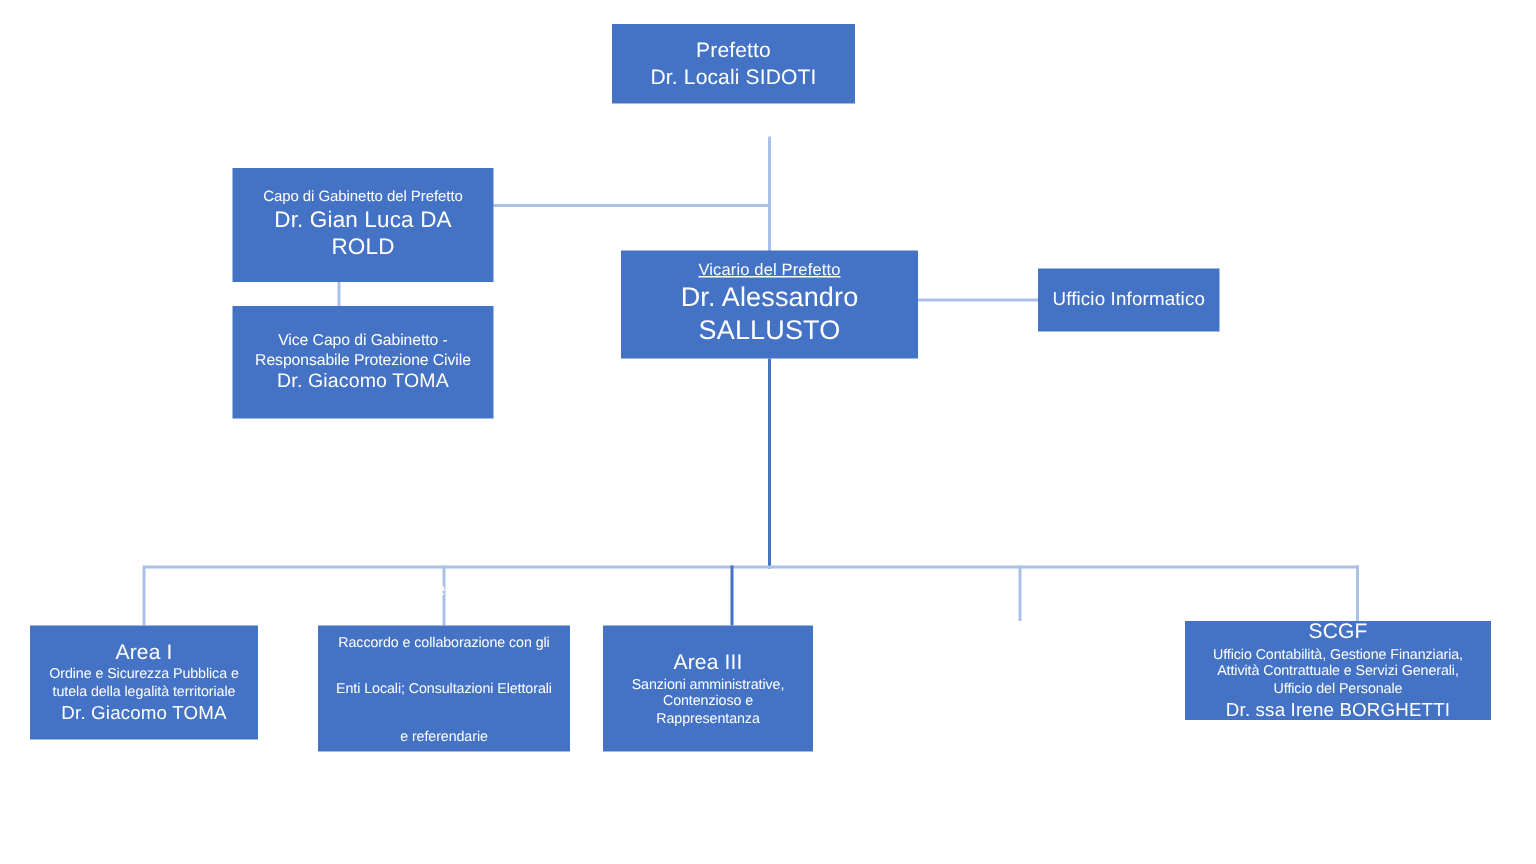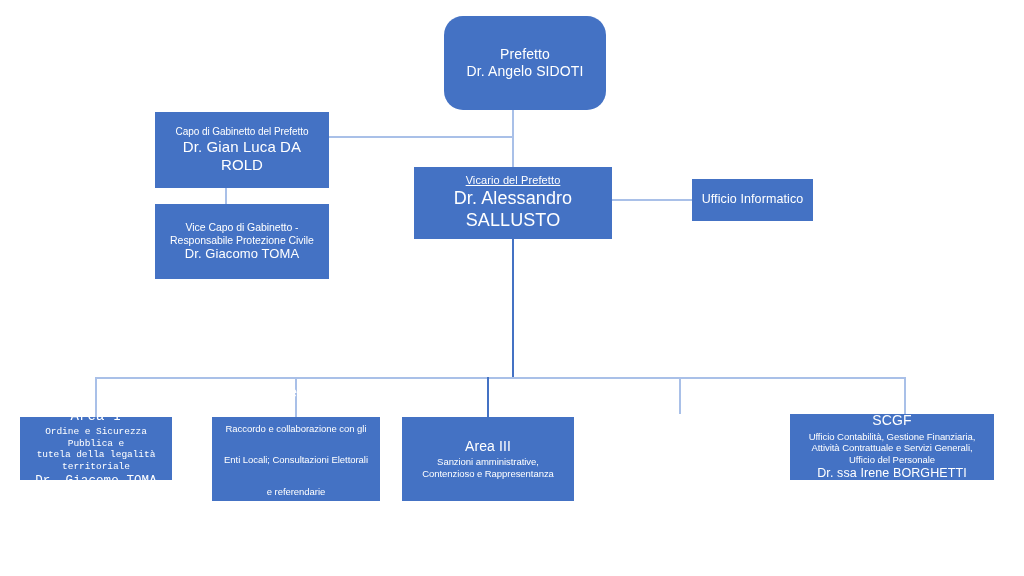--- a/index.html
+++ b/index.html
@@ -96,23 +96,23 @@
   <div class="conn v dark" style="left:512px; top:239px; height:140px;"></div>
 
   <div class="conn h" style="left:96px; top:377px; width:810px;"></div>
 
   <div class="conn v" style="left:95px; top:377px; height:40px;"></div>
   <div class="conn v" style="left:295px; top:377px; height:40px;"></div>
   <div class="conn v dark" style="left:487px; top:377px; height:40px;"></div>
   <div class="conn v" style="left:679px; top:377px; height:37px;"></div>
   <div class="conn v" style="left:904px; top:377px; height:37px;"></div>
 
-  <div class="node prefetto" style="left:444px; top:16px; width:162px; height:94px;border-radius:19px;">
+  <div class="node prefetto" style="left:408px; top:16px; width:162px; height:53px;">
     <div class="title">Prefetto</div>
-    <div class="person">Dr. Angelo SIDOTI</div>
+    <div class="person">Dr. Locali SIDOTI</div>
   </div>
 
   <div class="node capo" style="left:155px; top:112px; width:174px; height:76px;">
     <div class="subtitle">Capo di Gabinetto del Prefetto</div>
     <div class="person">Dr. Gian Luca DA ROLD</div>
   </div>
 
   <div class="node vicecapo" style="left:155px; top:204px; width:174px; height:75px;">
     <div class="subtitle">Vice Capo di Gabinetto -</div>
     <div class="subtitle">Responsabile Protezione Civile</div>
@@ -121,36 +121,36 @@
 
   <div class="node vicario" style="left:414px; top:167px; width:198px; height:72px;">
     <div class="title">Vicario del Prefetto</div>
     <div class="person">Dr. Alessandro SALLUSTO</div>
   </div>
 
   <div class="node ufficio" style="left:692px; top:179px; width:121px; height:42px;align-items:center;">
     <div class="title">Ufficio Informatico</div>
   </div>
 
-  <div class="node area" style="left:20px; top:417px; width:152px; height:63px;font-family:Liberation Mono, monospace;">
+  <div class="node area" style="left:20px; top:417px; width:152px; height:76px;">
     <div class="title">Area I</div>
     <div class="subtitle">Ordine e Sicurezza Pubblica e</div>
     <div class="subtitle">tutela della legalità territoriale</div>
     <div class="person">Dr.  Giacomo TOMA</div>
   </div>
 
   <div class="node area" style="left:212px; top:417px; width:168px; height:84px;gap:20px;">
     <div class="title">Area II</div>
     <div class="subtitle">Raccordo e collaborazione con gli</div>
     <div class="subtitle">Enti Locali; Consultazioni Elettorali</div>
     <div class="subtitle">e referendarie</div>
     <div class="person">Dr.  Gian Luca DA ROLD</div>
   </div>
 
-  <div class="node area" style="left:402px; top:417px; width:172px; height:84px;">
+  <div class="node area" style="left:402px; top:417px; width:140px; height:84px;">
     <div class="title">Area III</div>
     <div class="subtitle">Sanzioni amministrative,</div>
     <div class="subtitle">Contenzioso e Rappresentanza</div>
   </div>
 
 
   <div class="node area scgf" style="left:790px; top:414px; width:204px; height:66px;">
     <div class="title">SCGF</div>
     <div class="subtitle">Ufficio Contabilità, Gestione Finanziaria,</div>
     <div class="subtitle">Attività Contrattuale e Servizi Generali,</div>

